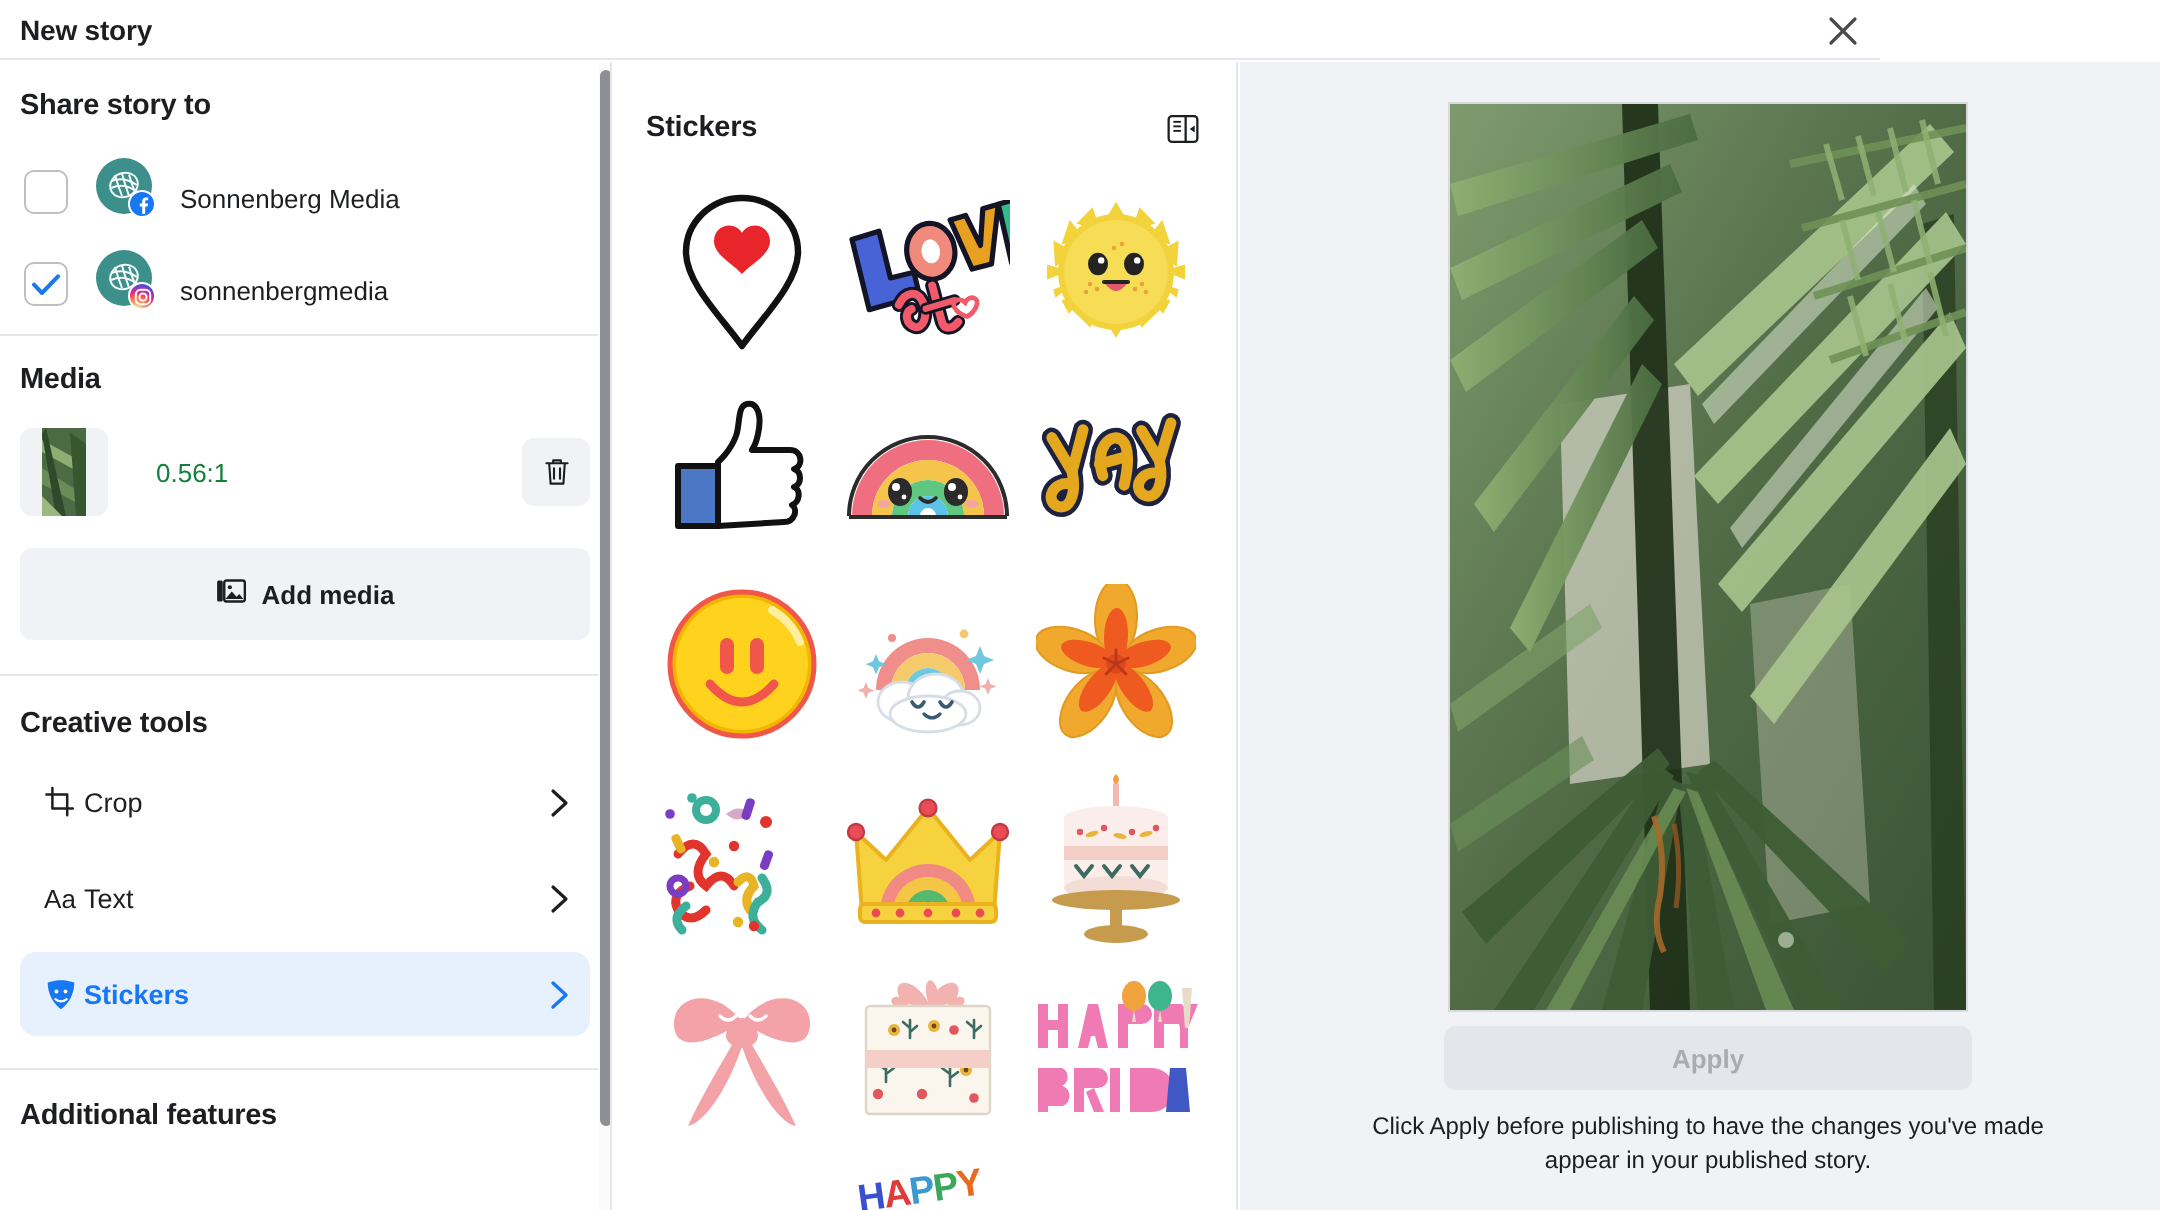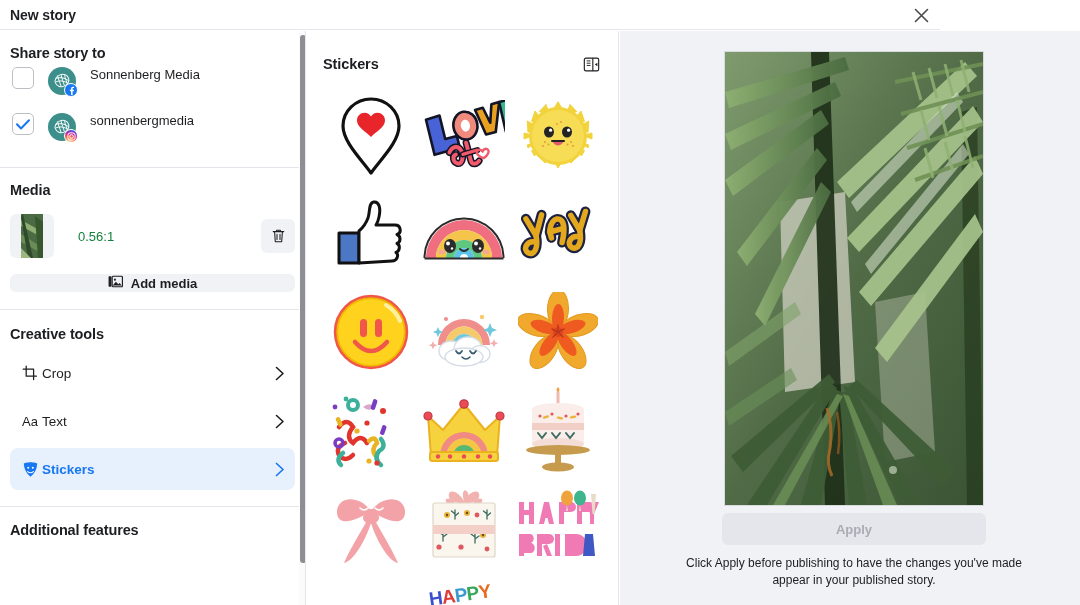--- a/index.html
+++ b/index.html
@@ -41,21 +41,21 @@
     position:absolute; left:299px; top:0; width:8px; height:574px; background:#fbfbfb;
   }
 
   .section { padding: 14px 10px 0 10px; }
   .section-title { font-size:14.5px; font-weight:bold; color:#1c1e21; letter-spacing:-0.15px; }
   .section-sub { font-size:11.5px; color:#8a8d91; margin-top:3px; }
 
   .divider { height:1px; background:#e4e6eb; margin-top:13px; }
 
   
-  .share-row { display:flex; align-items:flex-start; height:40px; margin-top:6px; }
+  .share-row { display:flex; align-items:flex-end; height:40px; margin-top:6px; }
   .checkbox {
     width:22px; height:22px; border:1px solid #bcc0c4; border-radius:5px;
     background:#fff; flex:0 0 auto; margin-left:2px;
     display:flex; align-items:center; justify-content:center; cursor:pointer;
   }
   .checkbox.checked { border-color:#bcc0c4; }
   .checkbox .tick { display:none; }
   .checkbox.checked .tick { display:block; }
   .avatar-wrap { position:relative; width:28px; height:28px; margin-left:14px; flex:0 0 auto; }
   .avatar {
@@ -78,21 +78,21 @@
     width:44px; height:44px; border-radius:6px; overflow:hidden; flex:0 0 auto;
     background:#f0f2f5; display:flex; align-items:center; justify-content:center;
   }
   .media-thumb .leafbox { width:22px; height:44px; }
   .media-ratio { margin-left:24px; font-size:13px; color:#15803d; }
   .trash-btn {
     margin-left:auto; width:34px; height:34px; border-radius:6px; background:#f0f2f5;
     display:flex; align-items:center; justify-content:center; cursor:pointer;
   }
   .add-media-btn {
-    margin-top:16px; height:18px; border-radius:6px; background:#f0f2f5;
+    margin-top:16px; height:46px; border-radius:6px; background:#f0f2f5;
     display:flex; align-items:center; justify-content:center; gap:8px; cursor:pointer;
     font-size:13px; font-weight:bold; color:#1c1e21;
   }
 
   
   .tool-row {
     display:flex; align-items:center; height:42px; border-radius:8px;
     padding:0 10px 0 8px; margin-top:2px; cursor:pointer;
   }
   .tool-row.active { background:#e7f0fd; }

